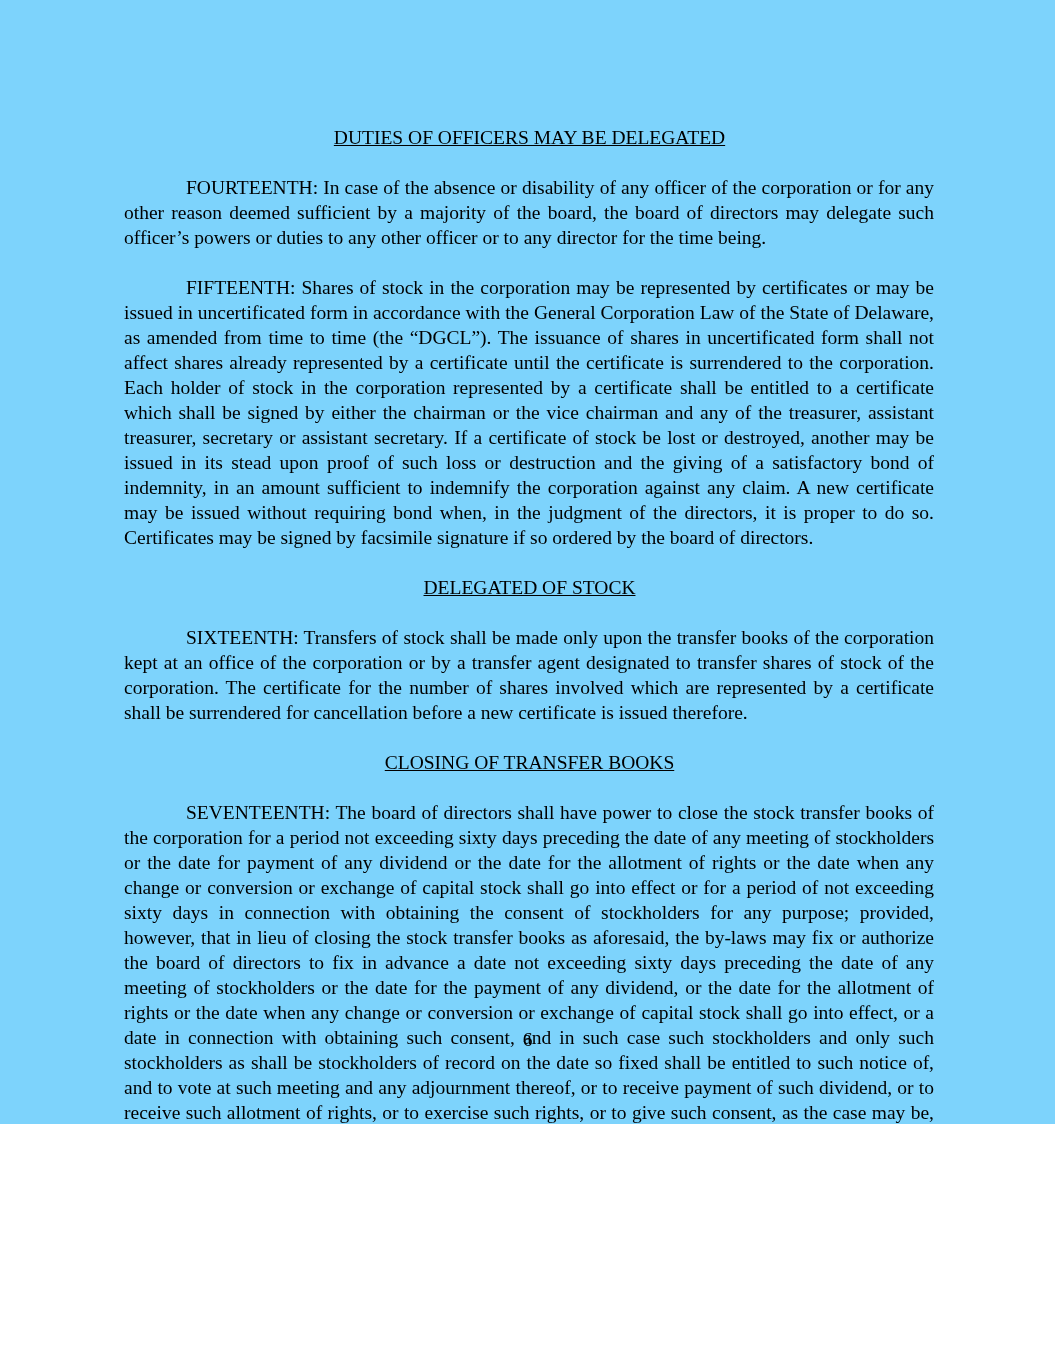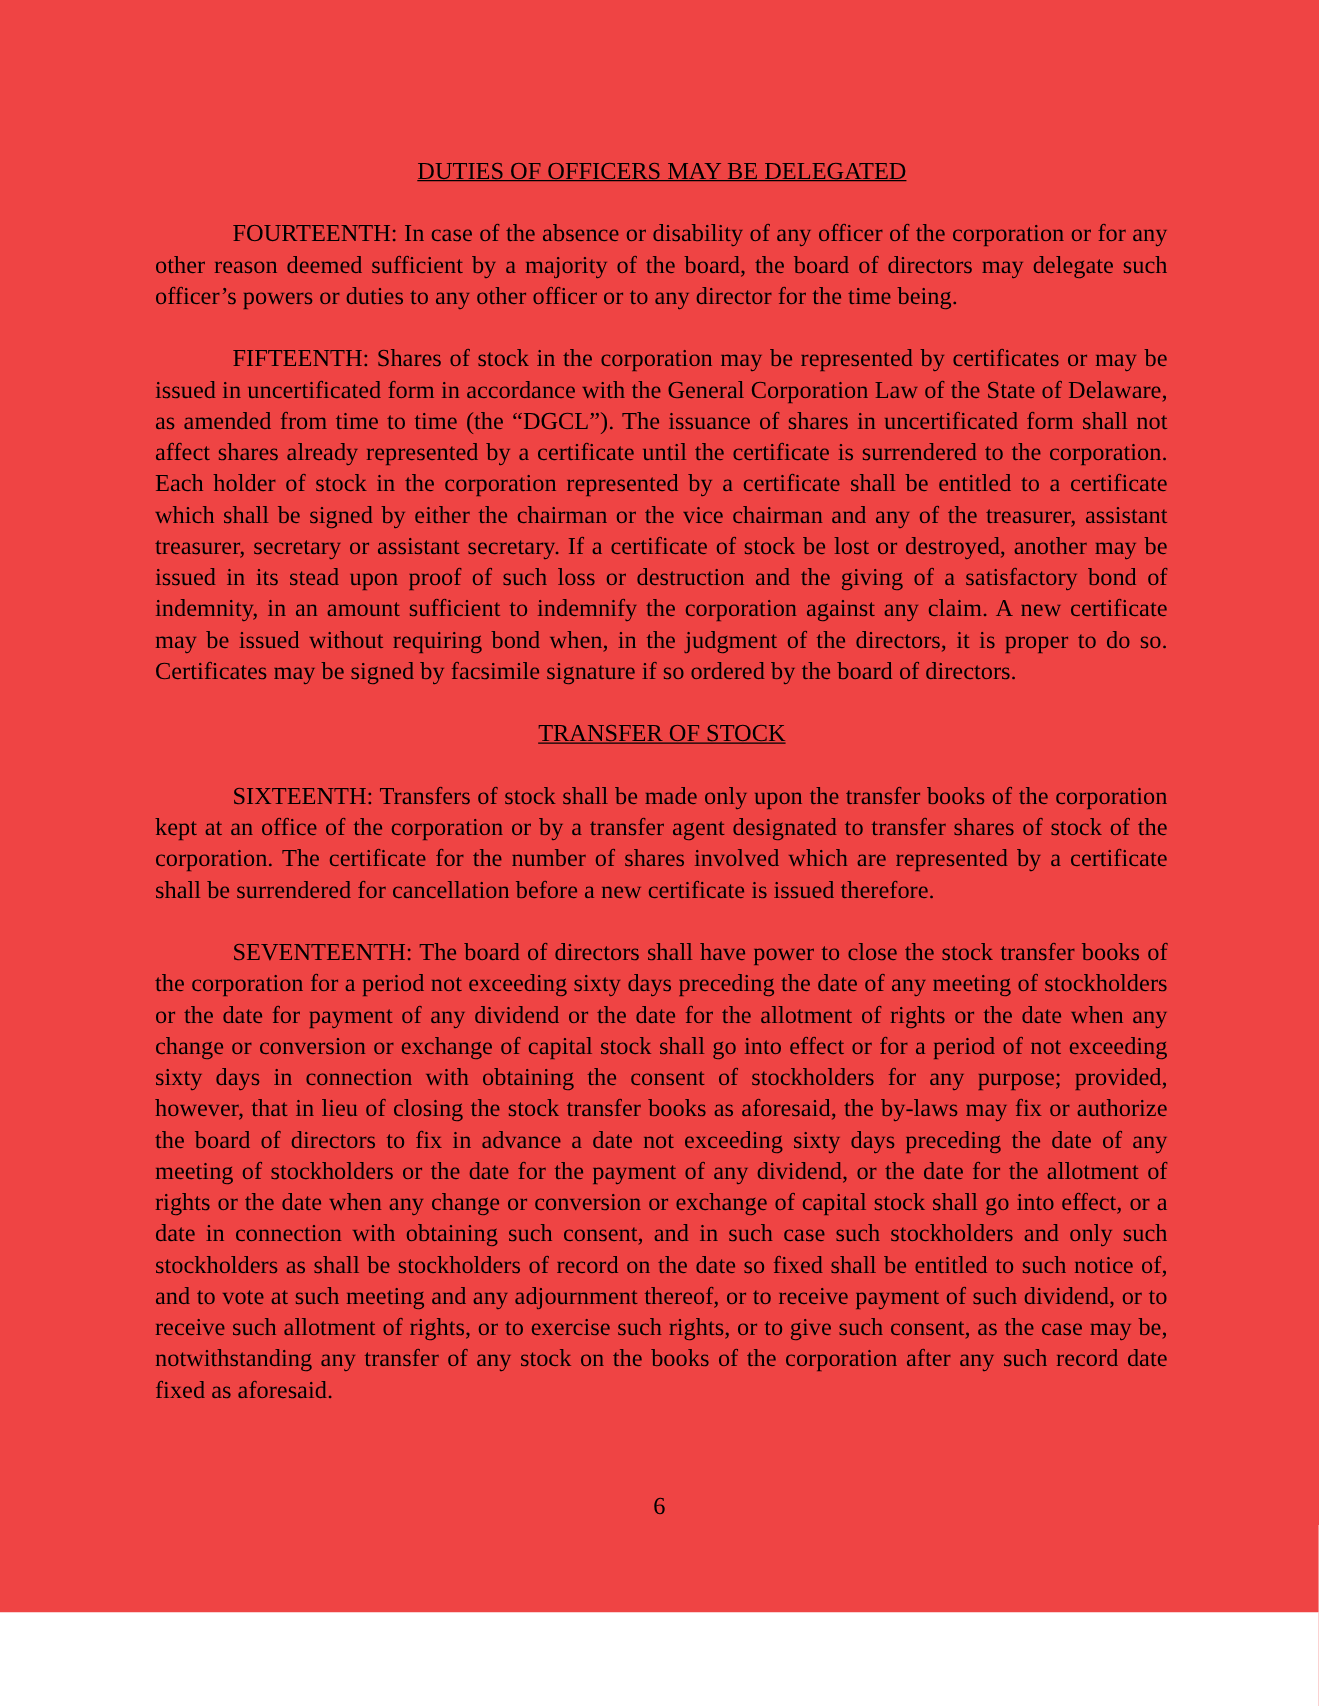--- a/index.html
+++ b/index.html
@@ -3,23 +3,23 @@
 <meta charset="utf-8">
 <style>
   html, body {
     margin: 0;
     padding: 0;
     background: #ffffff;
   }
   .page {
     position: relative;
     width: 1055px;
-    height: 1290px;
+    height: 1124px;
     margin: 0 auto;
-    background: #ef4444;
+    background: #7dd3fc;
     color: #000000;
     font-family: "Liberation Serif", "DejaVu Serif", serif;
     font-size: 19.5px;
     line-height: 25px;
     box-sizing: border-box;
     padding: 100px 120px 0 124px;
     overflow: hidden;
   }
   .doc-heading {
     font-size: 19.5px;
@@ -50,23 +50,24 @@
 
 <div class="page">
 
   <h1 class="doc-heading">DUTIES OF OFFICERS MAY BE DELEGATED</h1>
 
   <p class="doc-para">FOURTEENTH: In case of the absence or disability of any officer of the corporation or for any other reason deemed sufficient by a majority of the board, the board of directors may delegate such officer’s powers or duties to any other officer or to any director for the time being.</p>
 
 
   <p class="doc-para">FIFTEENTH: Shares of stock in the corporation may be represented by certificates or may be issued in uncertificated form in accordance with the General Corporation Law of the State of Delaware, as amended from time to time (the “DGCL”).  The issuance of shares in uncertificated form shall not affect shares already represented by a certificate until the certificate is surrendered to the corporation.  Each holder of stock in the corporation represented by a certificate shall be entitled to a certificate which shall be signed by either the chairman or the vice chairman and any of the treasurer, assistant treasurer, secretary or assistant secretary.  If a certificate of stock be lost or destroyed, another may be issued in its stead upon proof of such loss or destruction and the giving of a satisfactory bond of indemnity, in an amount sufficient to indemnify the corporation against any claim.  A new certificate may be issued without requiring bond when, in the judgment of the directors, it is proper to do so.  Certificates may be signed by facsimile signature if so ordered by the board of directors.</p>
 
-  <h1 class="doc-heading">TRANSFER OF STOCK</h1>
+  <h1 class="doc-heading">DELEGATED OF STOCK</h1>
 
   <p class="doc-para">SIXTEENTH: Transfers of stock shall be made only upon the transfer books of the corporation kept at an office of the corporation or by a transfer agent designated to transfer shares of stock of the corporation.  The certificate for the number of shares involved which are represented by a certificate shall be surrendered for cancellation before a new certificate is issued therefore.</p>
 
 
+  <h1 class="doc-heading">CLOSING OF TRANSFER BOOKS</h1>
 
   <p class="doc-para">SEVENTEENTH: The board of directors shall have power to close the stock transfer books of the corporation for a period not exceeding sixty days preceding the date of any meeting of stockholders or the date for payment of any dividend or the date for the allotment of rights or the date when any change or conversion or exchange of capital stock shall go into effect or for a period of not exceeding sixty days in connection with obtaining the consent of stockholders for any purpose; provided, however, that in lieu of closing the stock transfer books as aforesaid, the by-laws may fix or authorize the board of directors to fix in advance a date not exceeding sixty days preceding the date of any meeting of stockholders or the date for the payment of any dividend, or the date for the allotment of rights or the date when any change or conversion or exchange of capital stock shall go into effect, or a date in connection with obtaining such consent, and in such case such stockholders and only such stockholders as shall be stockholders of record on the date so fixed shall be entitled to such notice of, and to vote at such meeting and any adjournment thereof, or to receive payment of such dividend, or to receive such allotment of rights, or to exercise such rights, or to give such consent, as the case may be, notwithstanding any transfer of any stock on the books of the corporation after any such record date fixed as aforesaid.</p>
 
   <div class="page-number">6</div>
 
 </div>
 
 </body></html>

